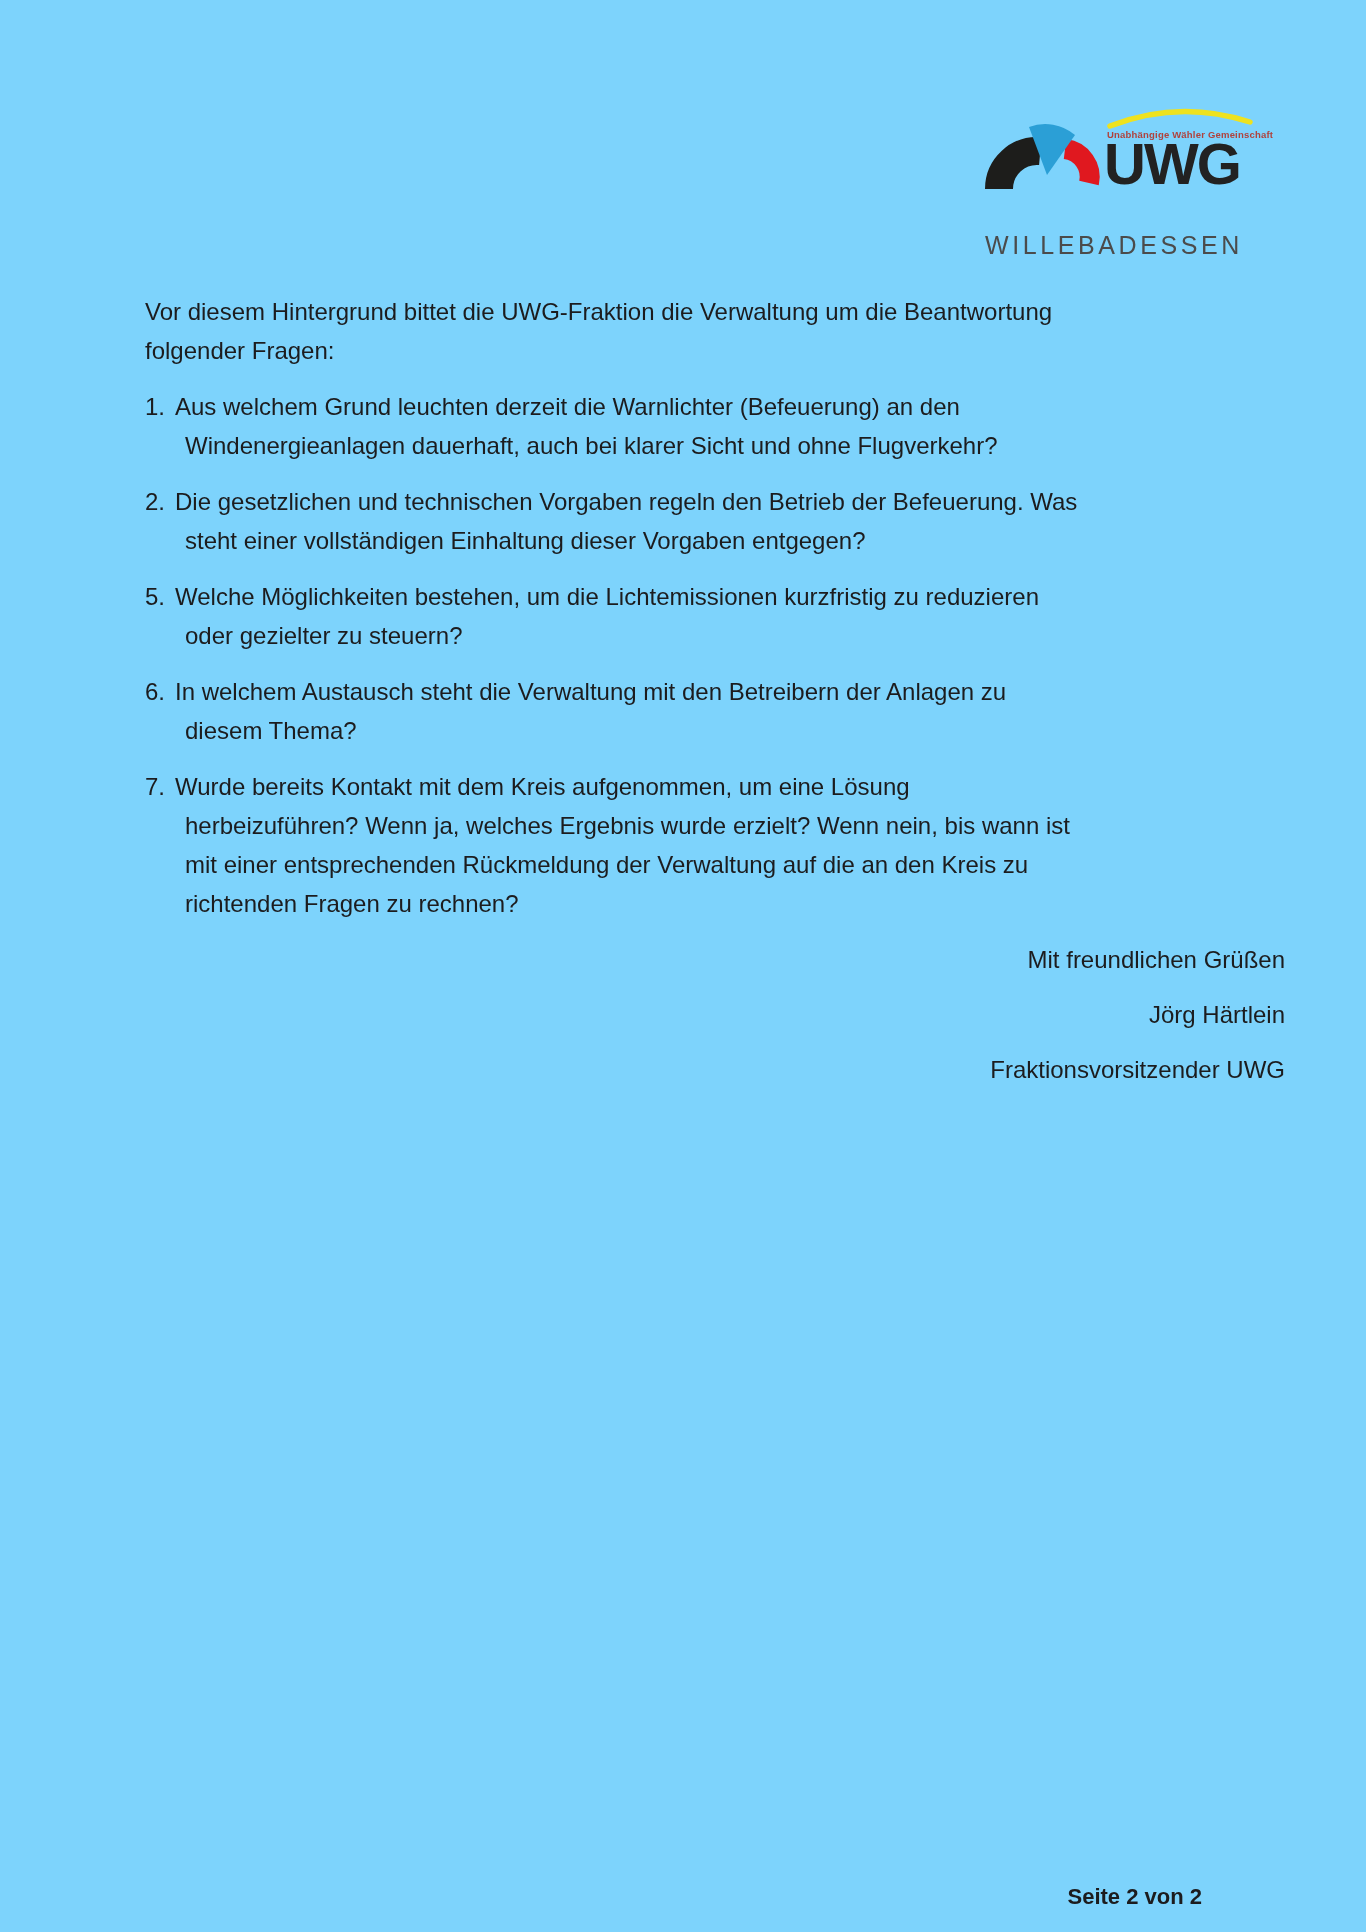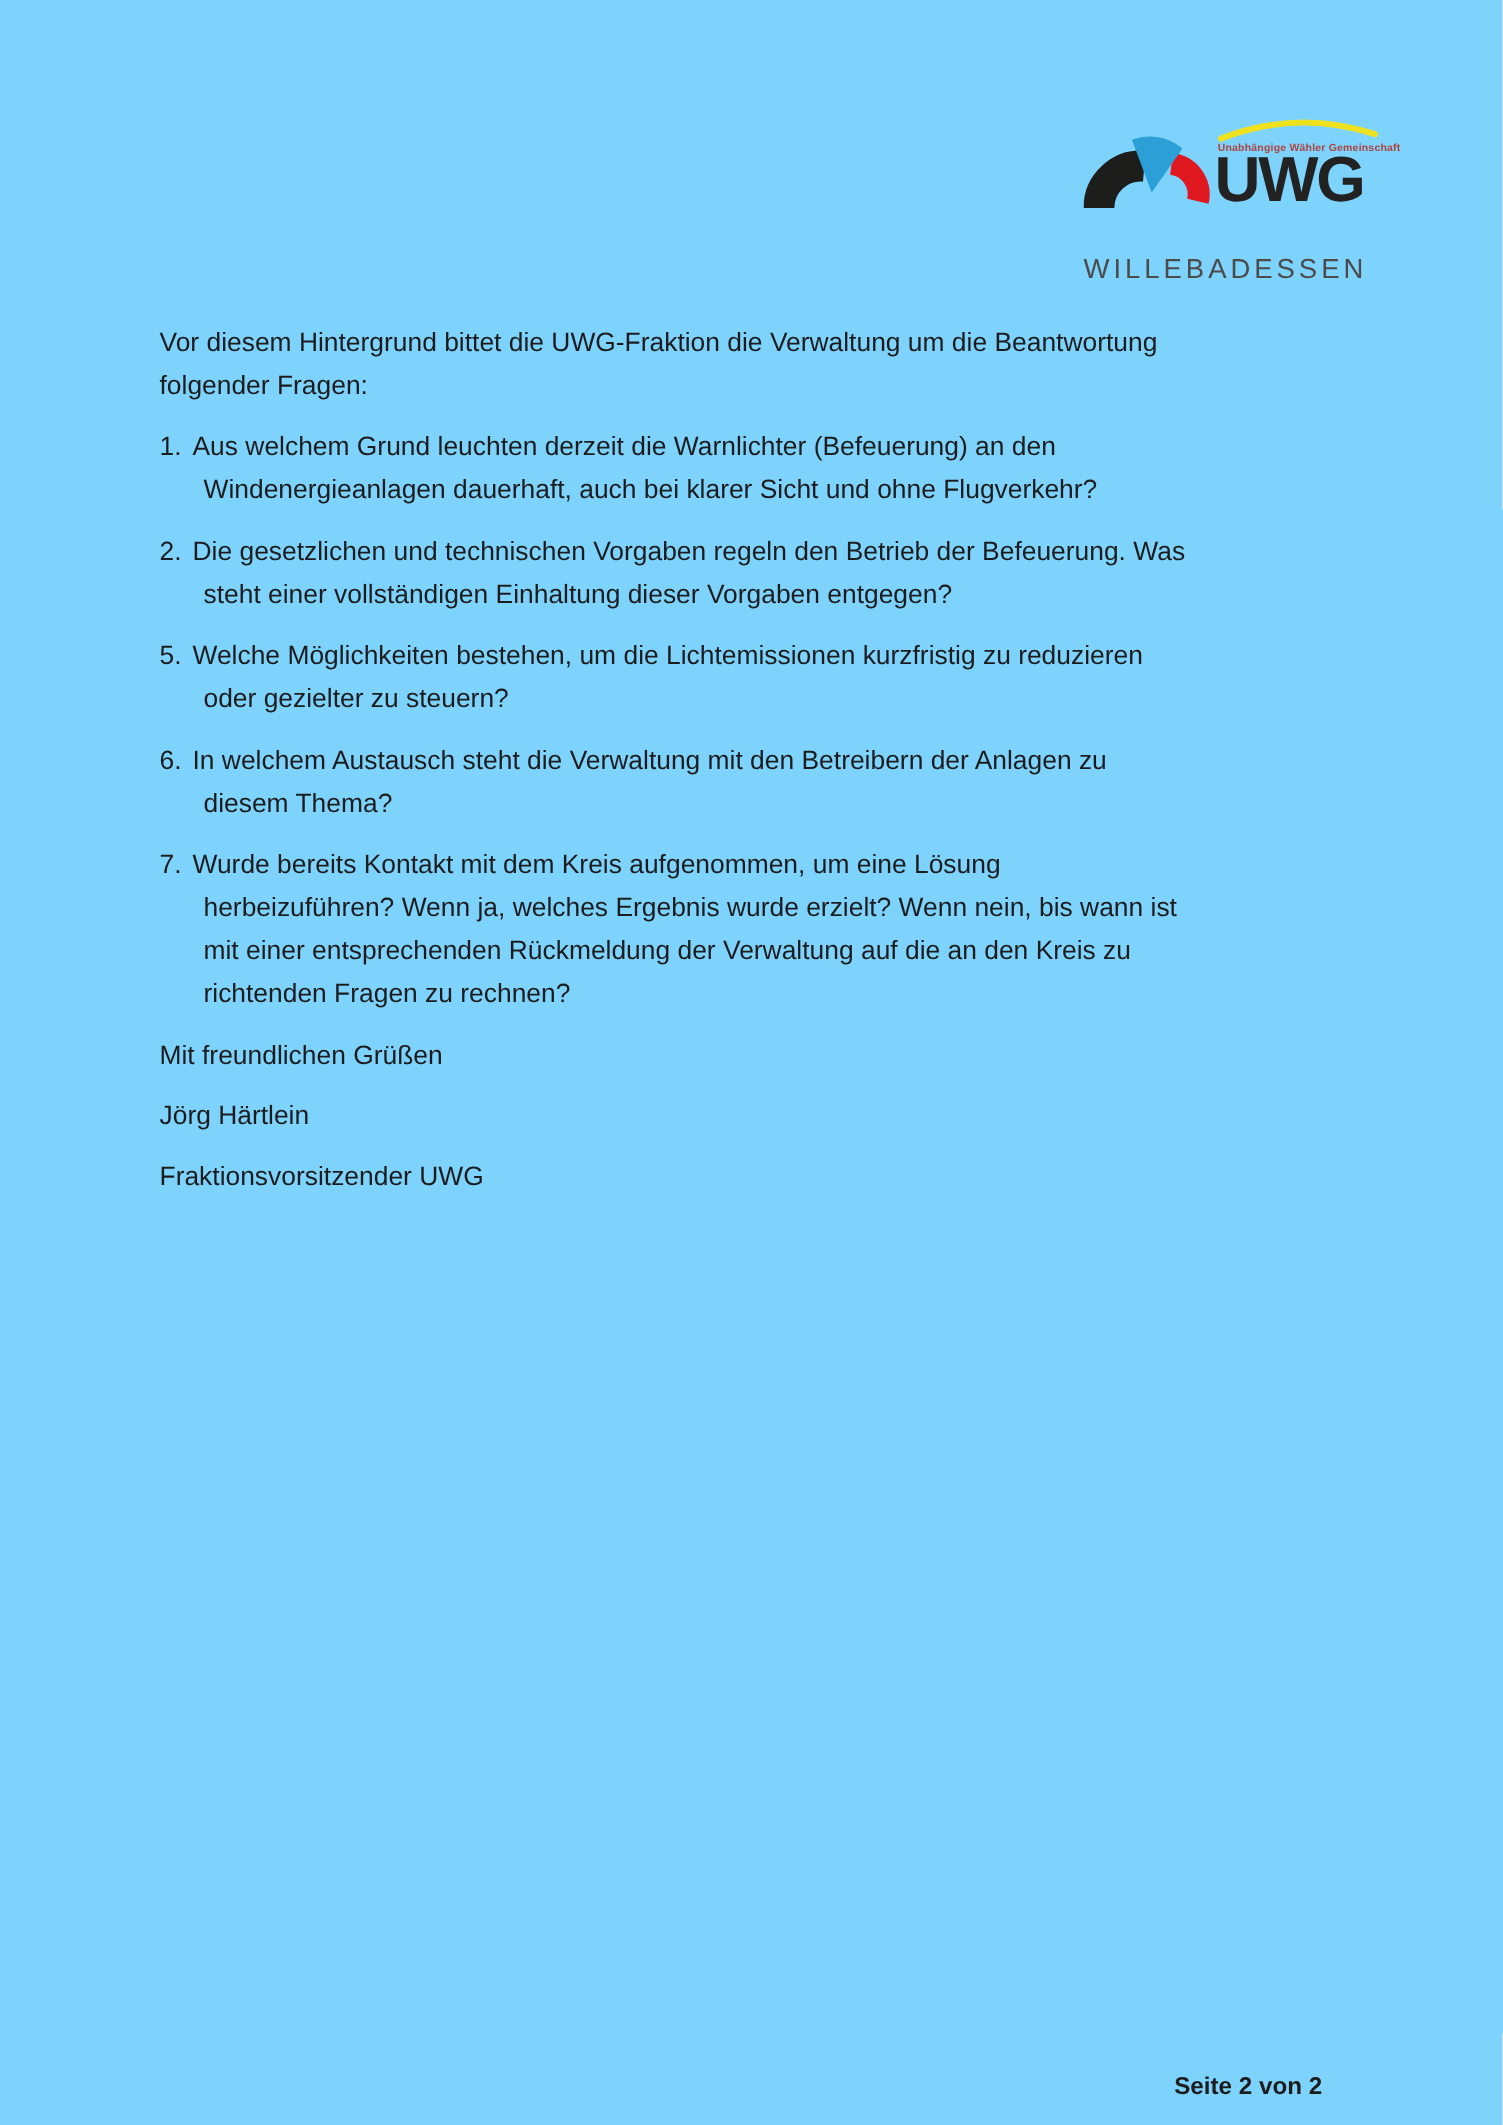--- a/index.html
+++ b/index.html
@@ -54,21 +54,21 @@
     white-space: pre-wrap;
   }
   .item {
     margin: 0 0 17px 0;
     padding-left: 40px;
     text-indent: -40px;
     white-space: pre-wrap;
   }
   .item .num { display: inline-block; width: 30px; text-indent: 0; }
   .signoff-greeting { margin-top: 39px; }
-  .signoff p { margin: 0 0 16px 0; }
+  .signoff p { margin: 0 0 16px 0; text-align: right; }
   .signoff { line-height: 39px; }
 
   
   .footer {
     position: absolute;
     right: 164px;
     top: 1884px;
     font-size: 22px;
     line-height: 26px;
     color: #1c1c1e;

